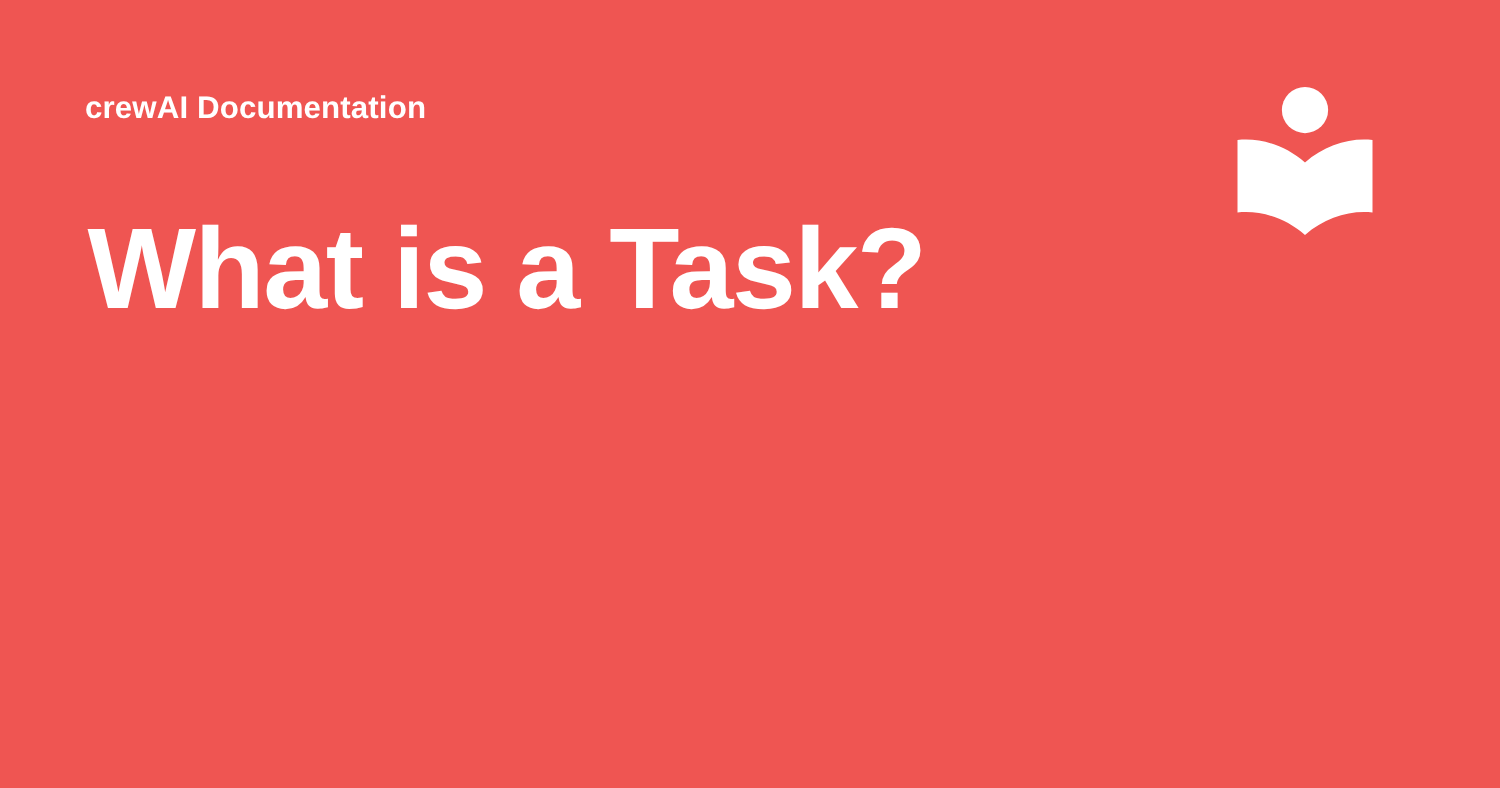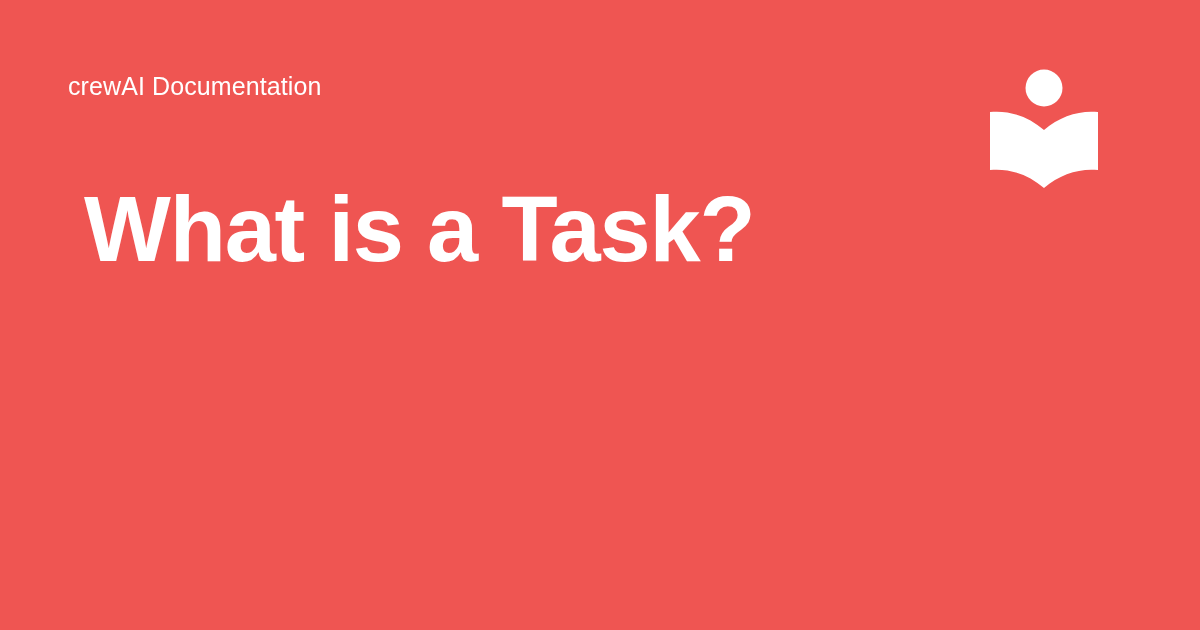--- a/index.html
+++ b/index.html
@@ -23,34 +23,34 @@
     background: #ef5552;
     box-sizing: border-box;
   }
 
   
   .site-name {
     position: absolute;
     left: 68px;
     top: 72px;
     font-size: 25px;
-    font-weight: normal;
+    font-weight: bold;
     line-height: 1.15;
     letter-spacing: 0.1px;
     color: #ffffff;
     white-space: nowrap;
   }
 
   
   .page-title {
     position: absolute;
     left: 66px;
     top: 162px;
     width: 900px;
-    margin: 18px;
+    margin: 4px;
     font-size: 92px;
     font-weight: bold;
     line-height: 1.08;
     letter-spacing: -1.2px;
     color: #ffffff;
   }
 
   
   .logo {
     position: absolute;

